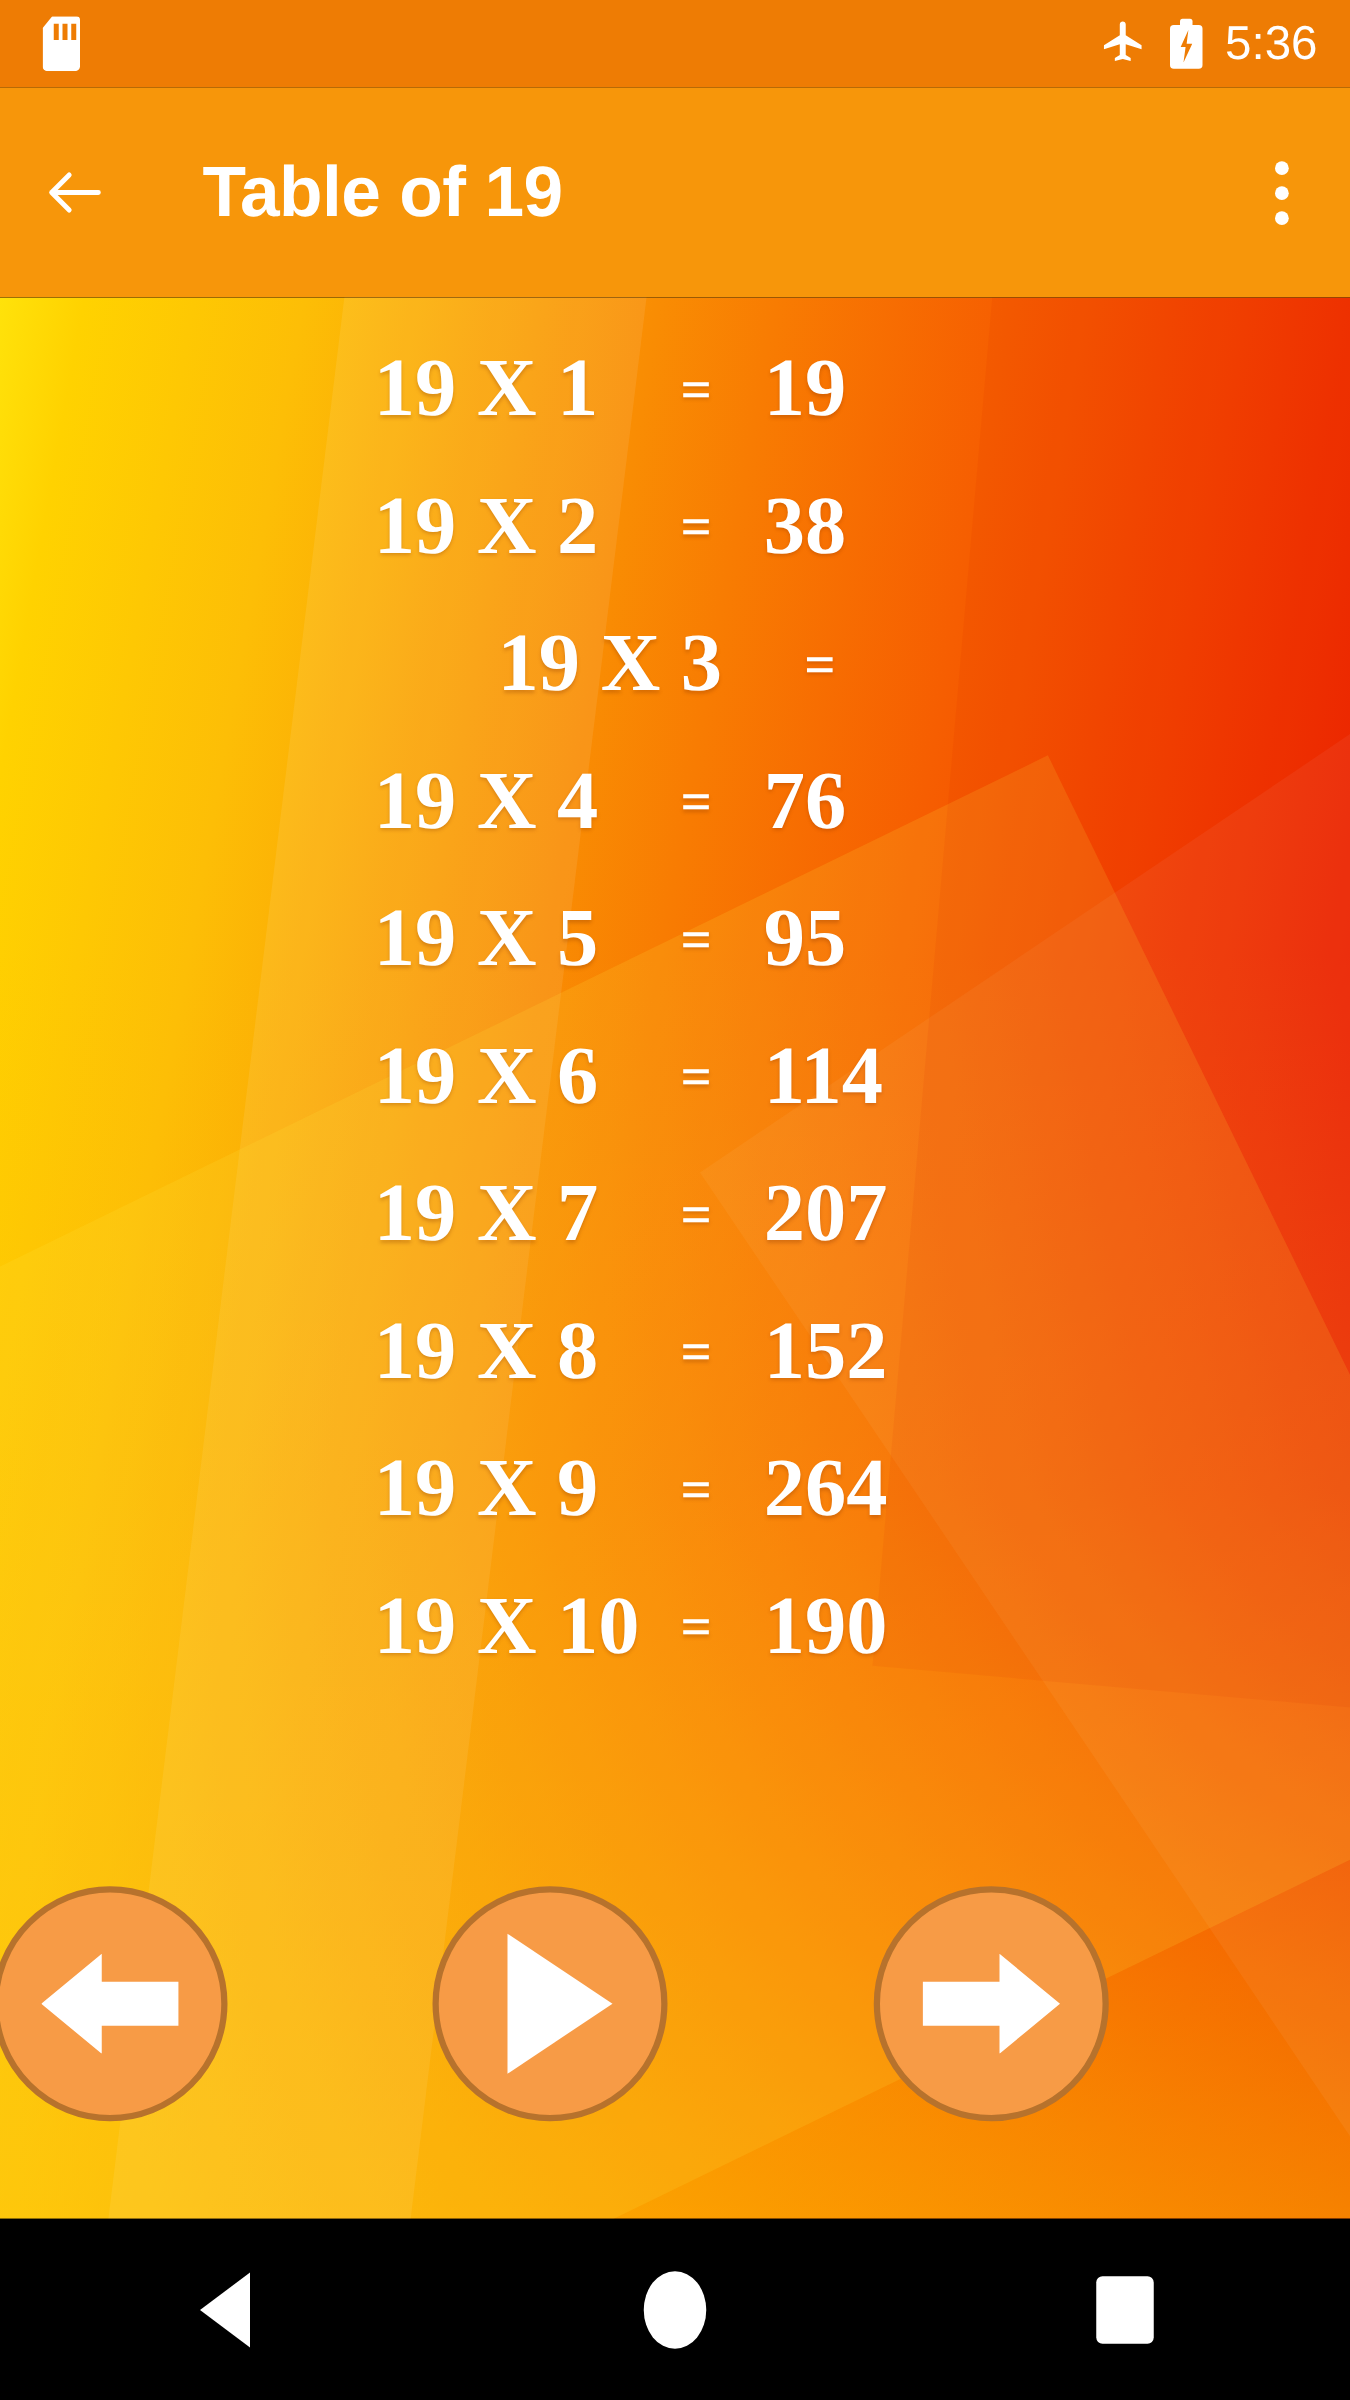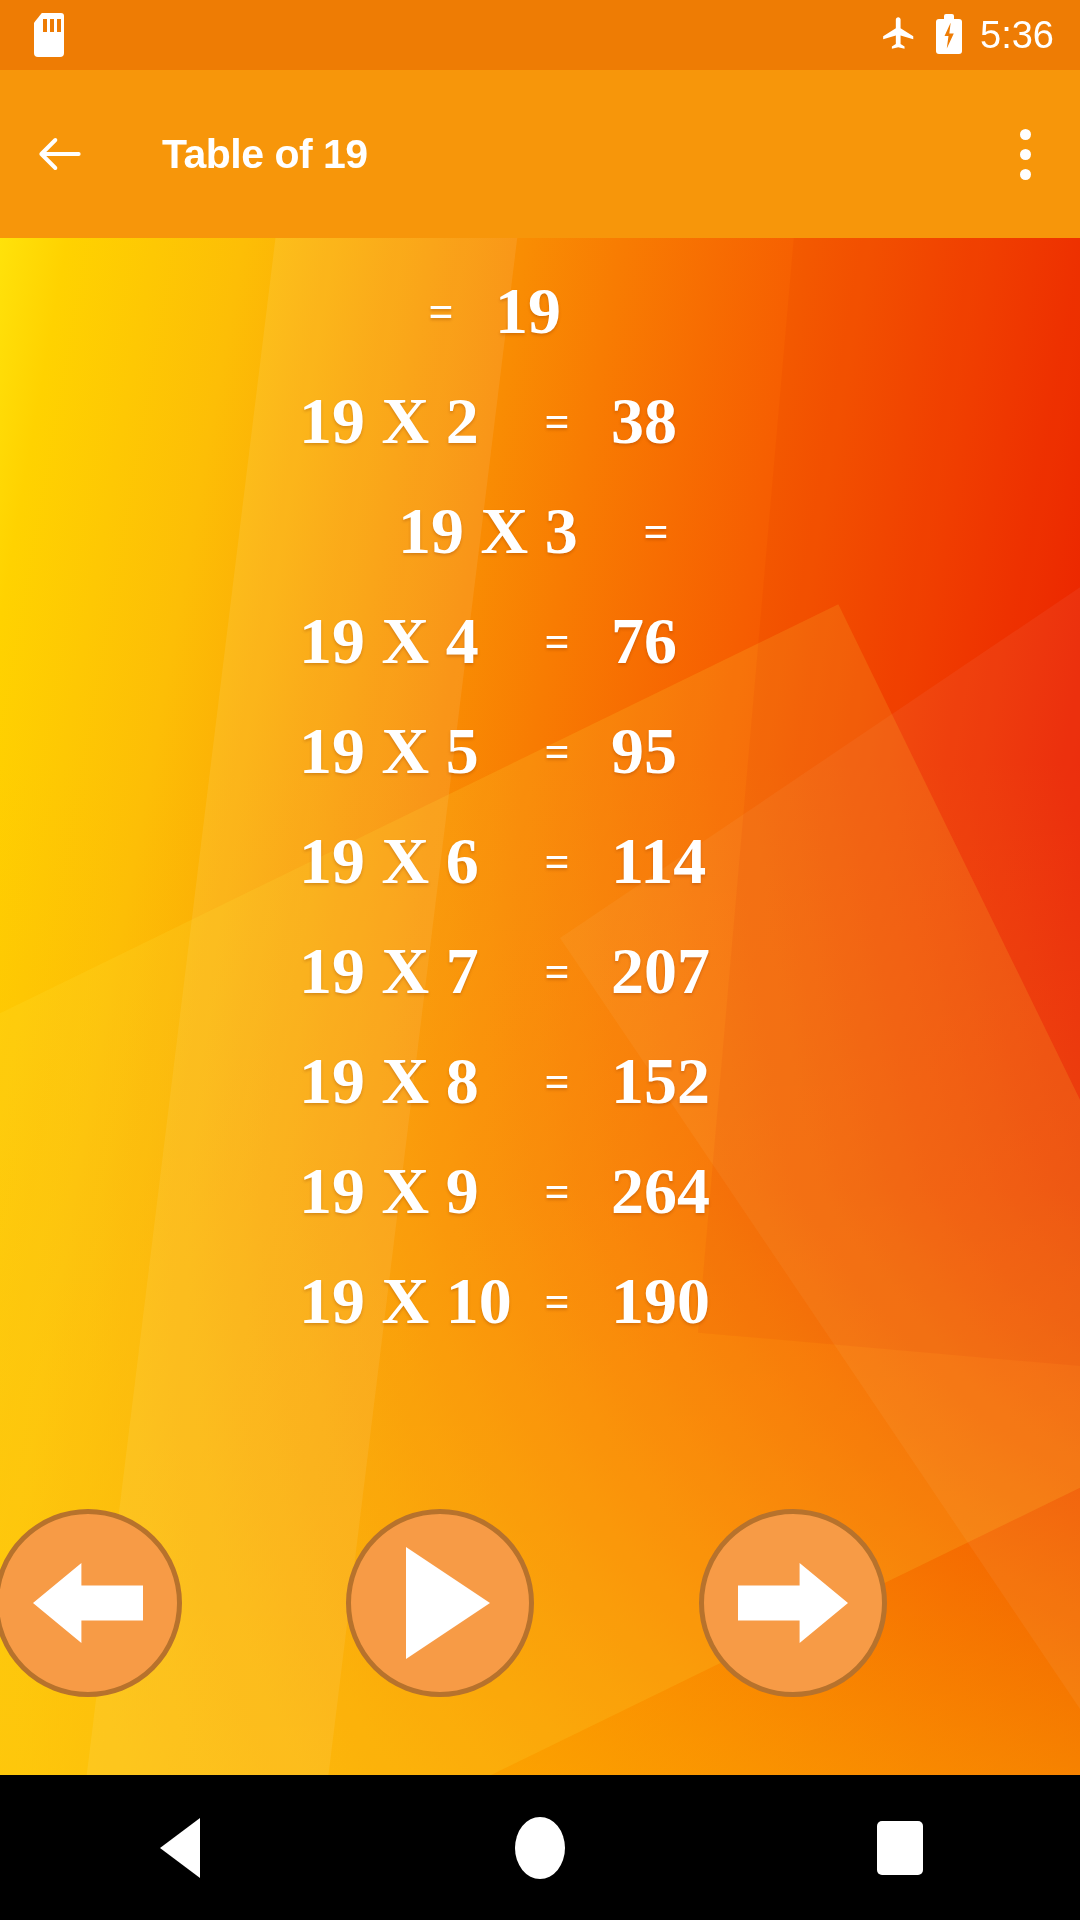--- a/index.html
+++ b/index.html
@@ -8,21 +8,21 @@
 
   #screen { position:relative; width:1080px; height:1920px; overflow:hidden; }
 
   
   #status-bar {
     position:absolute; left:0; top:0; width:1080px; height:70px;
     background:#EE7C04;
     display:flex; align-items:center; justify-content:space-between;
     padding:0 26px 0 34px;
   }
-  .sb-left, .sb-right { display:flex; align-items:flex-start; }
+  .sb-left, .sb-right { display:flex; align-items:center; }
   .sb-right { gap:18px; }
   .sd-icon { width:30px; height:44px; position:relative; }
   .sd-icon .body {
     position:absolute; left:0; top:0; width:30px; height:44px;
     background:#fff; border-radius:3px 3px 4px 4px;
     clip-path: polygon(0 22%, 26% 0, 100% 0, 100% 100%, 0 100%);
   }
   .sd-icon .pins { position:absolute; left:9px; top:6px; display:flex; gap:3px; }
   .sd-icon .pins i { display:block; width:4px; height:13px; background:#EE7C04; }
 
@@ -47,21 +47,21 @@
   #app-bar {
     position:absolute; left:0; top:70px; width:1080px; height:168px;
     background:#F7960A;
     display:flex; align-items:center;
   }
   #back-button {
     width:120px; height:168px; display:flex; align-items:center; justify-content:center;
     cursor:pointer;
   }
   #app-title {
-    color:#FFFFFF; font-size:41px; font-weight:700; letter-spacing:-0.5px;
+    color:#FFFFFF; font-size:57px; font-weight:700; letter-spacing:-0.5px;
     margin-left:42px; flex:1;
   }
   #overflow-button {
     width:110px; height:168px; display:flex; flex-direction:column;
     align-items:center; justify-content:center; gap:9px; cursor:pointer;
   }
   #overflow-button i { display:block; width:11px; height:11px; border-radius:50%; background:#fff; }
 
   
   #content {
@@ -207,20 +207,21 @@
     <div id="bg-base"></div>
     <div id="bg-base2"></div>
     <div class="band" id="band1"></div>
     <div class="band" id="band2"></div>
     <div class="band" id="band3"></div>
     <div class="band" id="band4"></div>
     <div class="band" id="band5"></div>
 
     <div id="table-list">
       <div class="table-row">
+        <span class="tr-expr">19 X 1</span>
         <span class="tr-eq">=</span>
         <span class="tr-val">19</span>
       </div>
       <div class="table-row">
         <span class="tr-expr">19 X 2</span>
         <span class="tr-eq">=</span>
         <span class="tr-val">38</span>
       </div>
       <div class="table-row">
         <span class="tr-expr">19 X 3</span>

